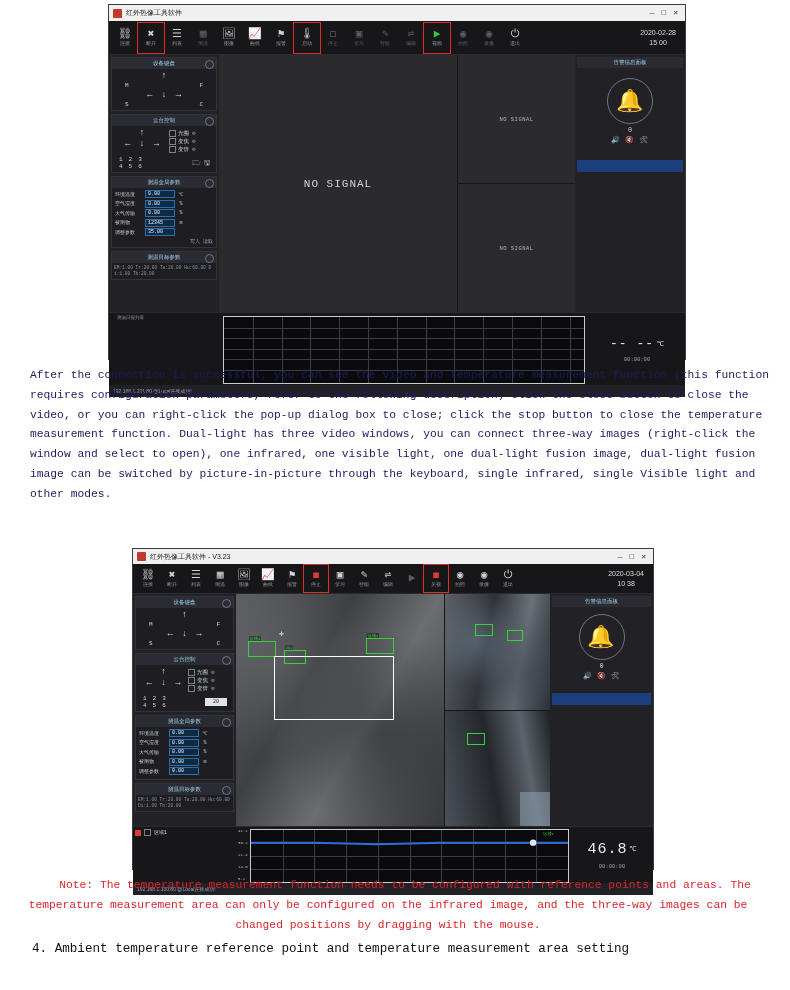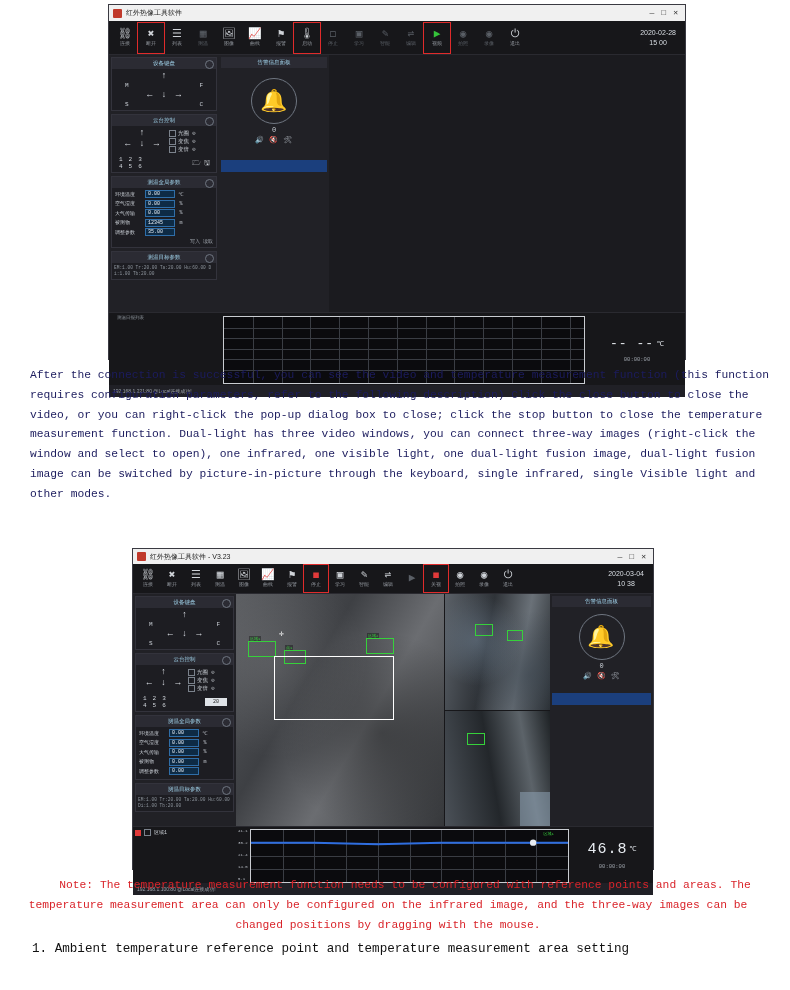--- a/index.html
+++ b/index.html
@@ -295,20 +295,33 @@
 
         <div class="grp">
           <div class="grp-h">
               <span>测温目标参数</span>
               <span class="cir"></span>
             </div>
           <div class="smalltext">EM:1.00 Tr:20.00 Ta:20.00 Hu:60.00 Di:1.00 Tb:20.00</div>
         </div>
       </div>
 
+      <div class="center">
+        <div class="mainvid">
+          <span>NO SIGNAL</span>
+        </div>
+        <div class="sidevids">
+          <div class="sidevid">
+              <span>NO SIGNAL</span>
+            </div>
+          <div class="sidevid">
+              <span>NO SIGNAL</span>
+            </div>
+        </div>
+      </div>
 
       <div class="rpanel">
         <div class="alarm-h">告警信息面板</div>
         <div class="bell-wrap">
           <div class="bell-circle">🔔</div>
           <div class="bell-zero">0</div>
           <div class="bell-icons">
             <span>🔊</span>
             <span>🔇</span>
             <span>🛠</span>
@@ -651,15 +664,15 @@
         </div>
         <div class="temp-time">00:00:00</div>
       </div>
     </div>
 
     <div class="statusbar">192.168.1.100:80 @Local连接成功!</div>
   </div>
 
   <div class="para note" style="left:16px;top:876px;width:744px;text-indent:34px;text-align:center;">Note: The temperature measurement function needs to be configured with reference points and areas. The temperature measurement area can only be configured on the infrared image, and the three-way images can be changed positions by dragging with the mouse.</div>
 
-  <div class="para black" style="left:20px;top:938px;width:756px;text-indent:12px;">1. Ambient temperature reference point and temperature measurement area setting</div>
+  <div class="para black" style="left:20px;top:938px;width:756px;text-indent:12px;">4. Ambient temperature reference point and temperature measurement area setting</div>
 
 </div>
 
 </body></html>

